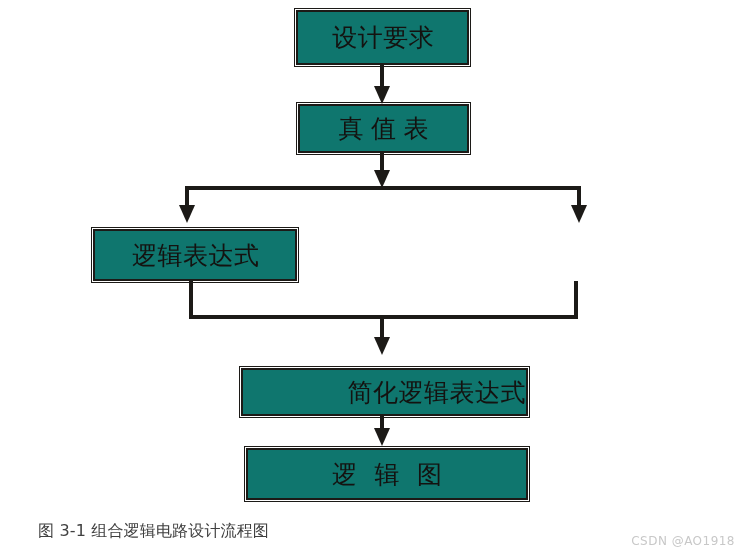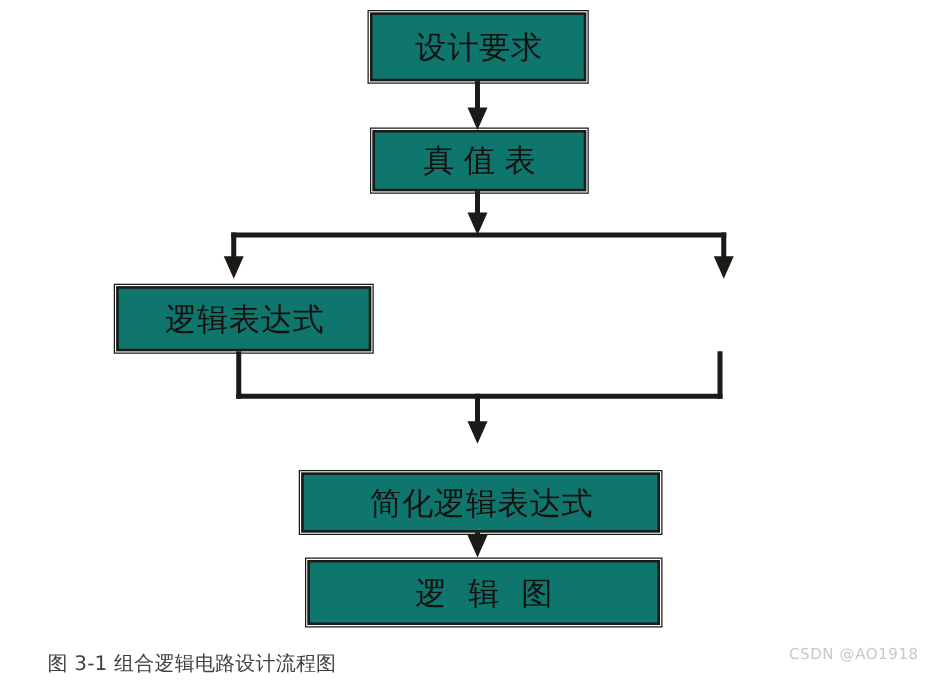--- a/index.html
+++ b/index.html
@@ -47,21 +47,21 @@
   }
   .sp-wide  { letter-spacing: 0.30em; text-indent: 0.30em; }
   .sp-xwide { letter-spacing: 0.70em; text-indent: 0.70em; }
   .sp-none  { letter-spacing: 0.02em; }
 
   
   #node-design      { left: 296px; top:  10px; width: 173px; height: 55px; }
   #node-truthtable  { left: 298px; top: 104px; width: 171px; height: 49px; text-align: right; }
   #node-logicexpr   { left:  93px; top: 229px; width: 204px; height: 52px; }
   #node-karnaugh    { left: 471px; top: 229px; width: 200px; height: 52px; }
-  #node-simplified  { left: 241px; top: 378px; width: 287px; height: 48px; }
+  #node-simplified  { left: 241px; top: 368px; width: 287px; height: 48px; justify-content: flex-end; }
   #node-logicdiag   { left: 246px; top: 448px; width: 282px; height: 52px; }
 
   
   .conn {
     position: absolute;
     background: #1c1a17;
     z-index: 2;
   }
   .v-line { width: 4px; }
   .h-line { height: 4px; }
@@ -117,21 +117,21 @@
     font-size: 16px;
     color: #404040;
     letter-spacing: 0.01em;
     white-space: nowrap;
   }
 
   
   #csdn-watermark {
     position: absolute;
     right: 10px;
-    top: 516px;
+    top: 534px;
     font-family: "DejaVu Sans", "Liberation Sans", sans-serif;
     font-size: 12px;
     color: #c8c8c8;
     letter-spacing: 0.04em;
     white-space: nowrap;
   }
 </style>
 </head>
 <body>
 

